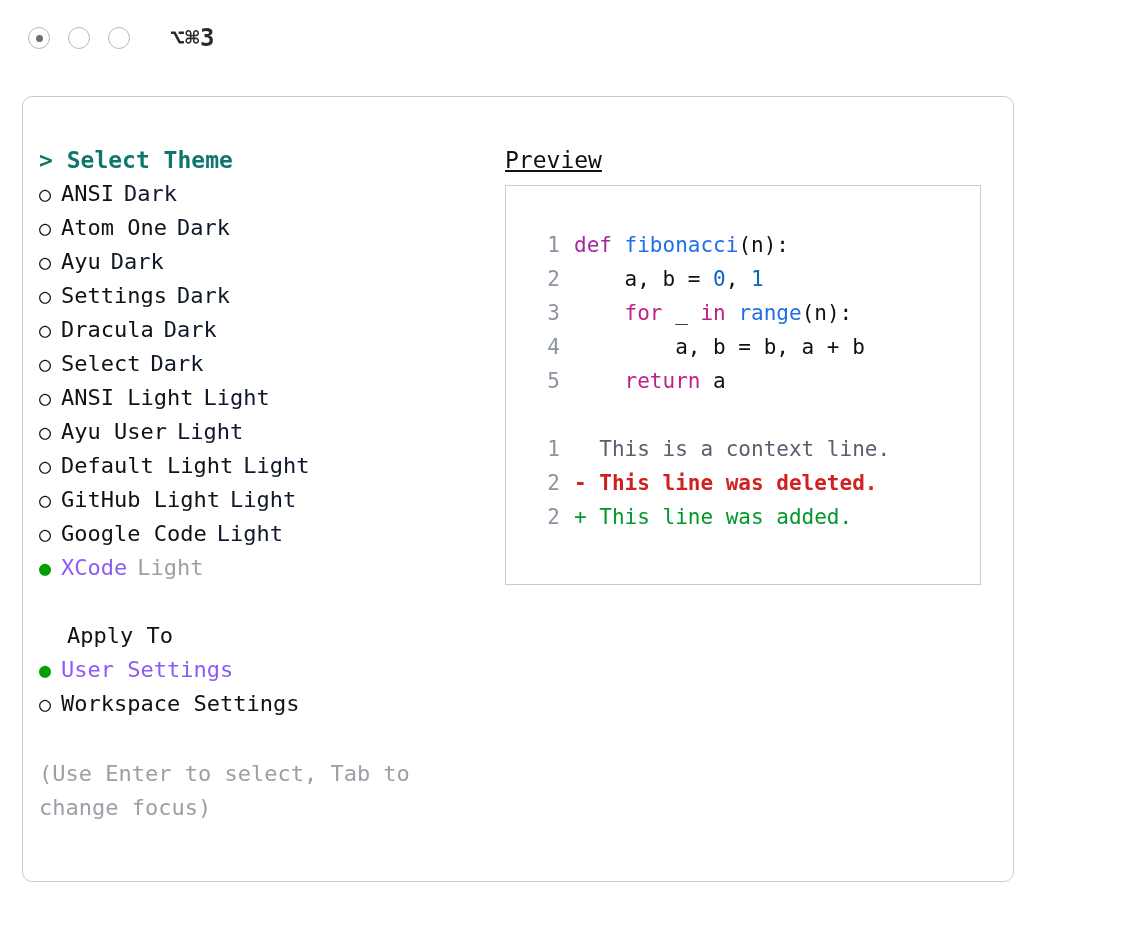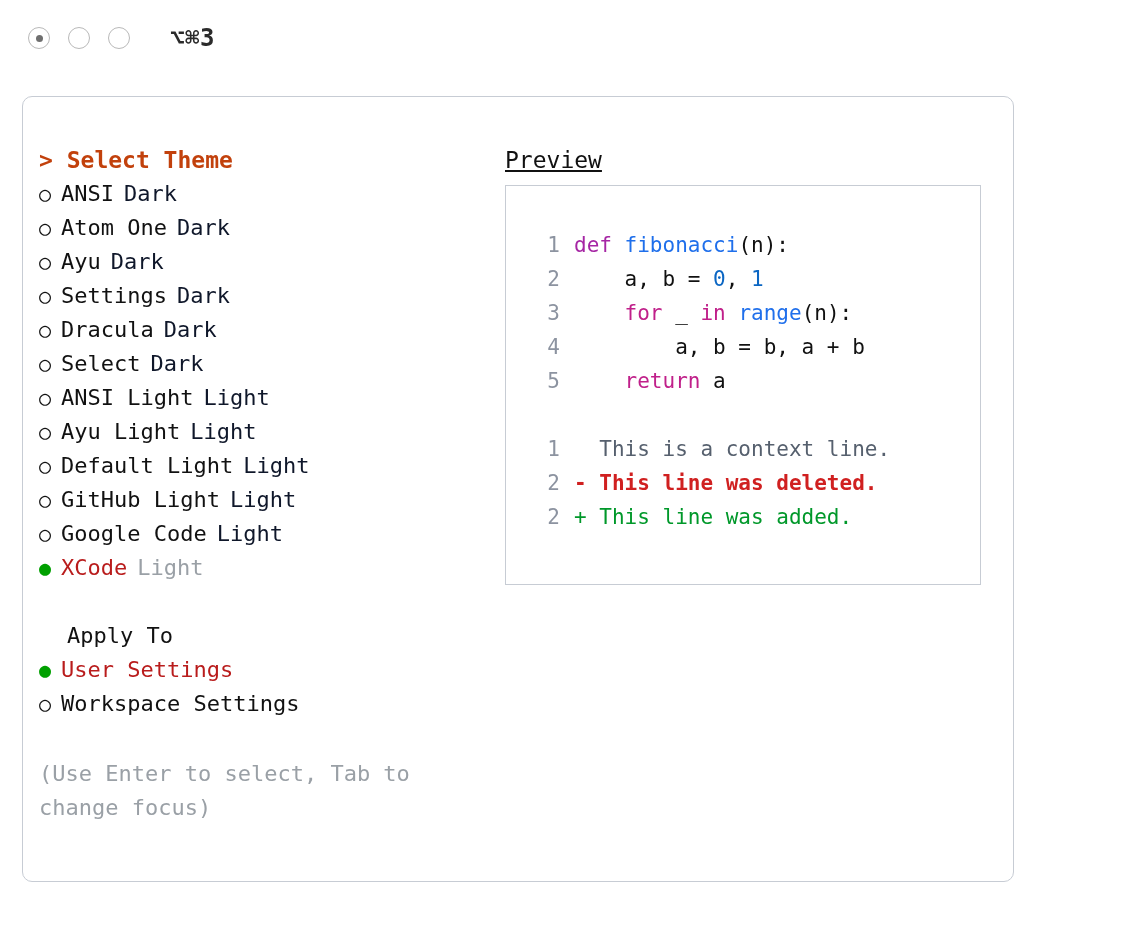--- a/index.html
+++ b/index.html
@@ -81,21 +81,21 @@
     box-sizing: border-box;
   }
   .right-col {
     flex: 1;
     padding-left: 12px;
     box-sizing: border-box;
   }
   .section-title {
     font-size: 23px;
     font-weight: bold;
-    color: #c2410c;
+    color: #0f766e;
     line-height: 34px;
     white-space: pre;
   }
   .preview-title {
     font-size: 23px;
     color: #111111;
     line-height: 34px;
     margin-bottom: 8px;
     font-weight: normal;
     text-decoration: underline;
@@ -112,21 +112,21 @@
     display: inline-block;
     width: 22px;
     flex: 0 0 22px;
     font-size: 20px;
     color: #111111;
   }
   .bullet.sel {
     color: #00a000;
   }
   .opt.selected .opt-label {
-    color: #b91c1c;
+    color: #8b5cf6;
   }
   .opt-label {
     color: #111111;
   }
   .opt-variant {
     color: #0f172a;
     margin-left: 10px;
   }
   .opt.selected .opt-variant {
     color: #9aa0a6;
@@ -200,21 +200,21 @@
       <div class="left-col">
         <div class="section-title">&gt; Select Theme</div>
         <div id="theme-list">
             <div class="opt"><span class="bullet">○</span><span class="opt-label">ANSI</span><span class="opt-variant">Dark</span></div>
             <div class="opt"><span class="bullet">○</span><span class="opt-label">Atom One</span><span class="opt-variant">Dark</span></div>
             <div class="opt"><span class="bullet">○</span><span class="opt-label">Ayu</span><span class="opt-variant">Dark</span></div>
             <div class="opt"><span class="bullet">○</span><span class="opt-label">Settings</span><span class="opt-variant">Dark</span></div>
             <div class="opt"><span class="bullet">○</span><span class="opt-label">Dracula</span><span class="opt-variant">Dark</span></div>
             <div class="opt"><span class="bullet">○</span><span class="opt-label">Select</span><span class="opt-variant">Dark</span></div>
             <div class="opt"><span class="bullet">○</span><span class="opt-label">ANSI Light</span><span class="opt-variant">Light</span></div>
-            <div class="opt"><span class="bullet">○</span><span class="opt-label">Ayu Light</span><span class="opt-variant">Light</span></div>
+            <div class="opt"><span class="bullet">○</span><span class="opt-label">Ayu User</span><span class="opt-variant">Light</span></div>
             <div class="opt"><span class="bullet">○</span><span class="opt-label">Default Light</span><span class="opt-variant">Light</span></div>
             <div class="opt"><span class="bullet">○</span><span class="opt-label">GitHub Light</span><span class="opt-variant">Light</span></div>
             <div class="opt"><span class="bullet">○</span><span class="opt-label">Google Code</span><span class="opt-variant">Light</span></div>
             <div class="opt selected"><span class="bullet sel">●</span><span class="opt-label">XCode</span><span class="opt-variant">Light</span></div>
           </div>
 
         <div class="spacer"></div>
         <div class="apply-title">Apply To</div>
         <div id="apply-list">
             <div class="opt selected"><span class="bullet sel">●</span><span class="opt-label">User Settings</span></div>

